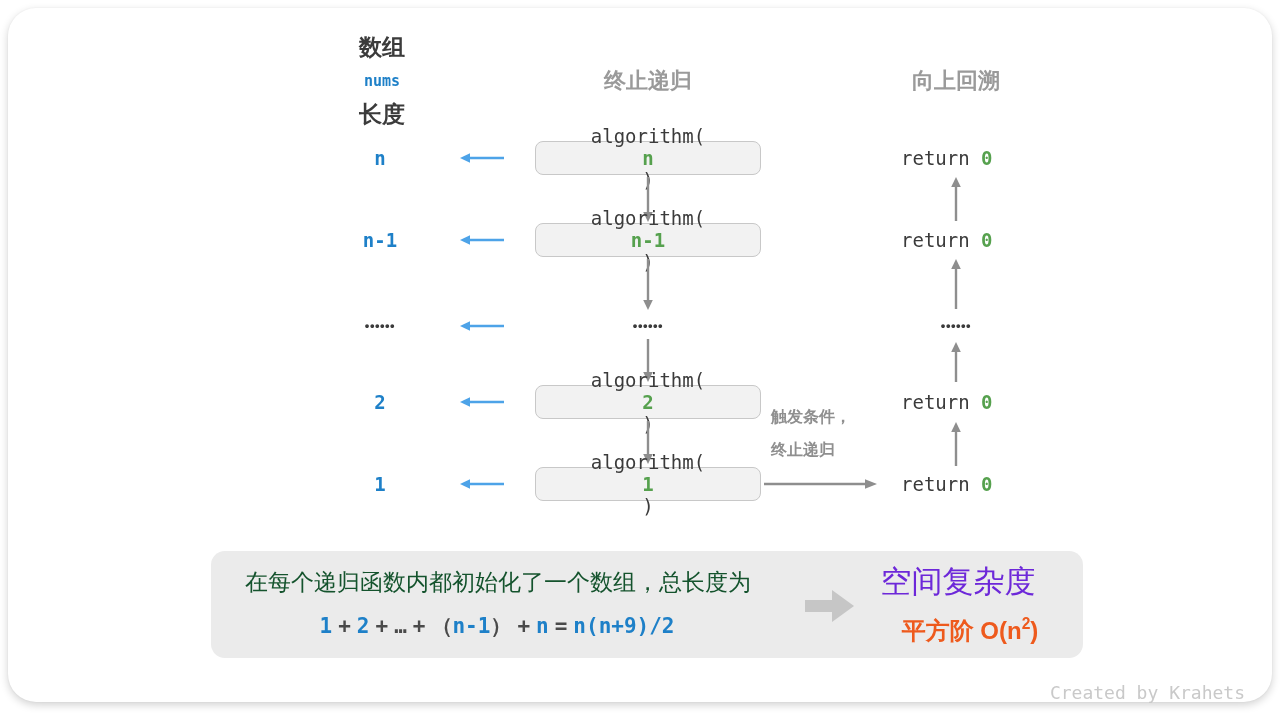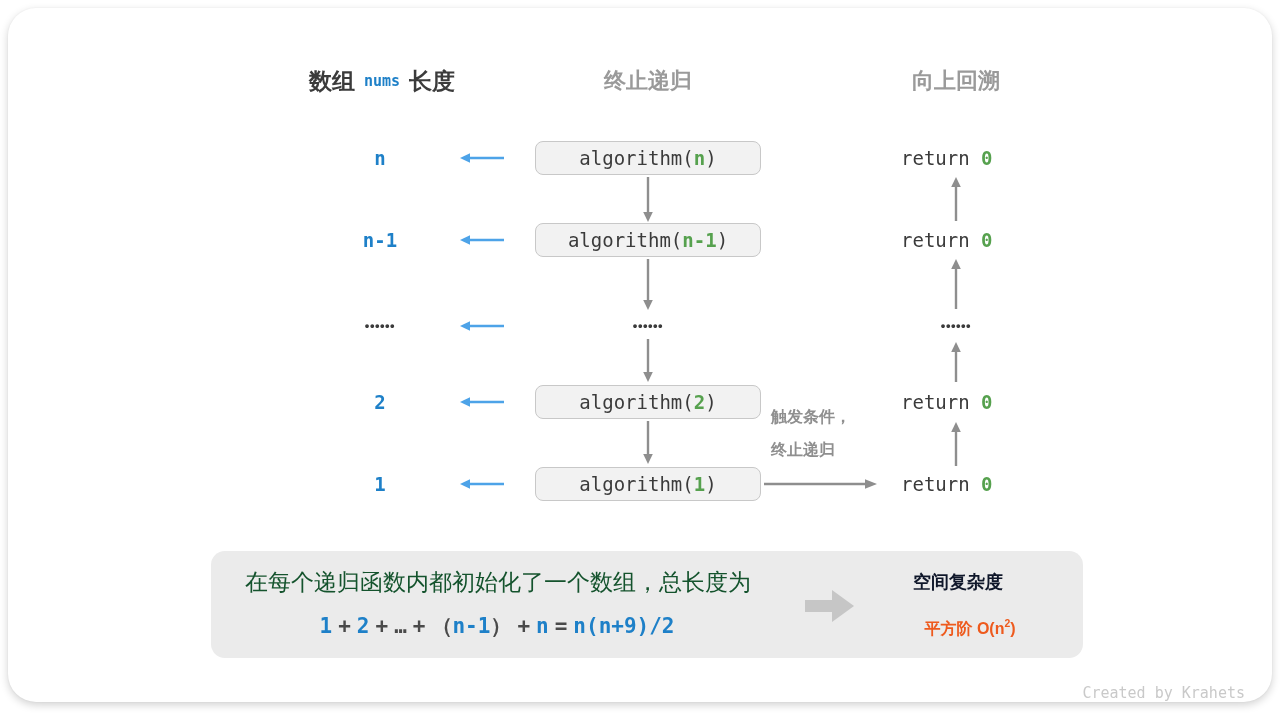--- a/index.html
+++ b/index.html
@@ -7,40 +7,40 @@
   body { font-family: "Liberation Sans", sans-serif; }
   .stage { position: relative; width: 1280px; height: 720px; }
   .card {
     position: absolute; left: 8px; top: 8px; width: 1264px; height: 694px;
     background: #ffffff; border-radius: 28px;
     box-shadow: 0 3px 8px rgba(0,0,0,0.18), 0 0 2px rgba(0,0,0,0.05);
   }
   .abs { position: absolute; }
 
   
-  .hdr { display: flex; align-items: center; justify-content: center; font-weight: bold; }
+  .hdr { display: flex; align-items: center; justify-content: center; font-weight: bold; flex-direction: column; }
   .hdr-left { left: 214px; top: 57px; width: 320px; height: 32px; font-size: 23px; color: #3b3b3b; gap: 9px; }
   .hdr-left .code { font-family: "DejaVu Sans Mono", monospace; font-size: 15px; font-weight: bold; color: #1e80c8; }
   .hdr-gray { font-size: 22px; color: #9a9a9a; }
   .hdr-mid { left: 540px; top: 58px; width: 200px; height: 30px; }
   .hdr-right { left: 848px; top: 58px; width: 200px; height: 30px; }
 
   
   .scale-label { left: 302px; width: 140px; height: 28px; line-height: 28px; text-align: center;
     font-family: "DejaVu Sans Mono", monospace; font-size: 19px; font-weight: bold; color: #1e80c8; }
 
   
   .dots { width: 150px; height: 18px; line-height: 18px; text-align: center;
     font-size: 13px; font-weight: bold; color: #3b3b3b; letter-spacing: 0.5px; }
 
   
   .call-box { left: 527px; width: 226px; height: 34px; background: #f2f2f2;
     border: 1.5px solid #c8c8c8; border-radius: 8px;
     display: flex; align-items: center; justify-content: center;
-    font-family: "DejaVu Sans Mono", monospace; font-size: 19px; color: #3b3b3b; }
+    font-family: "DejaVu Sans Mono", monospace; font-size: 19px; color: #3b3b3b; flex-direction: column; }
   .arg { color: #56a14e; font-weight: bold; }
 
   
   .ret { left: 893px; width: 150px; height: 28px; line-height: 28px; text-align: left;
     font-family: "DejaVu Sans Mono", monospace; font-size: 19px; color: #3b3b3b; }
   .ret .val { color: #56a14e; font-weight: bold; }
 
   
   .trigger { left: 763px; top: 392px; width: 120px; font-size: 16px; font-weight: bold;
     color: #8f8f8f; line-height: 33px; }
@@ -48,28 +48,28 @@
   
   .summary { left: 203px; top: 543px; width: 872px; height: 107px; background: #ebebeb; border-radius: 14px; }
   .sum-line1 { left: 4px; top: 17px; width: 566px; height: 28px; line-height: 28px; text-align: center;
     font-size: 23px; color: #14532d; font-weight: 500; }
   .sum-formula { left: 0px; top: 60px; width: 572px; height: 30px; line-height: 30px; text-align: center;
     font-family: "DejaVu Sans Mono", monospace; font-size: 21px; font-weight: bold; }
   .fb { color: #1e80c8; }
   .fd { color: #4a4a4a; }
   .fop { margin: 0 6px; }
   .sum-title { left: 597px; top: 17px; width: 300px; height: 28px; line-height: 28px; text-align: center;
-    font-size: 18px; font-weight: bold; color: #0f172a; }
+    font-size: 31px; font-weight: normal; color: #6d28d9; }
   .sum-value { left: 609px; top: 58px; width: 300px; height: 32px; line-height: 32px; text-align: center;
-    font-size: 16px; font-weight: bold; color: #ee5a1d; }
+    font-size: 24px; font-weight: bold; color: #ee5a1d; }
   .sum-value sup { font-size: 0.65em; position: relative; top: -1px; }
 
   
   .credit { left: 997px; top: 676px; width: 240px; height: 18px; line-height: 18px; text-align: right;
-    font-family: "DejaVu Sans Mono", monospace; font-size: 15px; color: #c9c9c9; }
+    font-family: "DejaVu Sans Mono", monospace; font-size: 18px; color: #c9c9c9; }
 
   svg { display: block; }
 </style>
 </head>
 <body>
 
 <div class="stage">
   <div class="card">
 
     <div class="abs hdr hdr-left">

